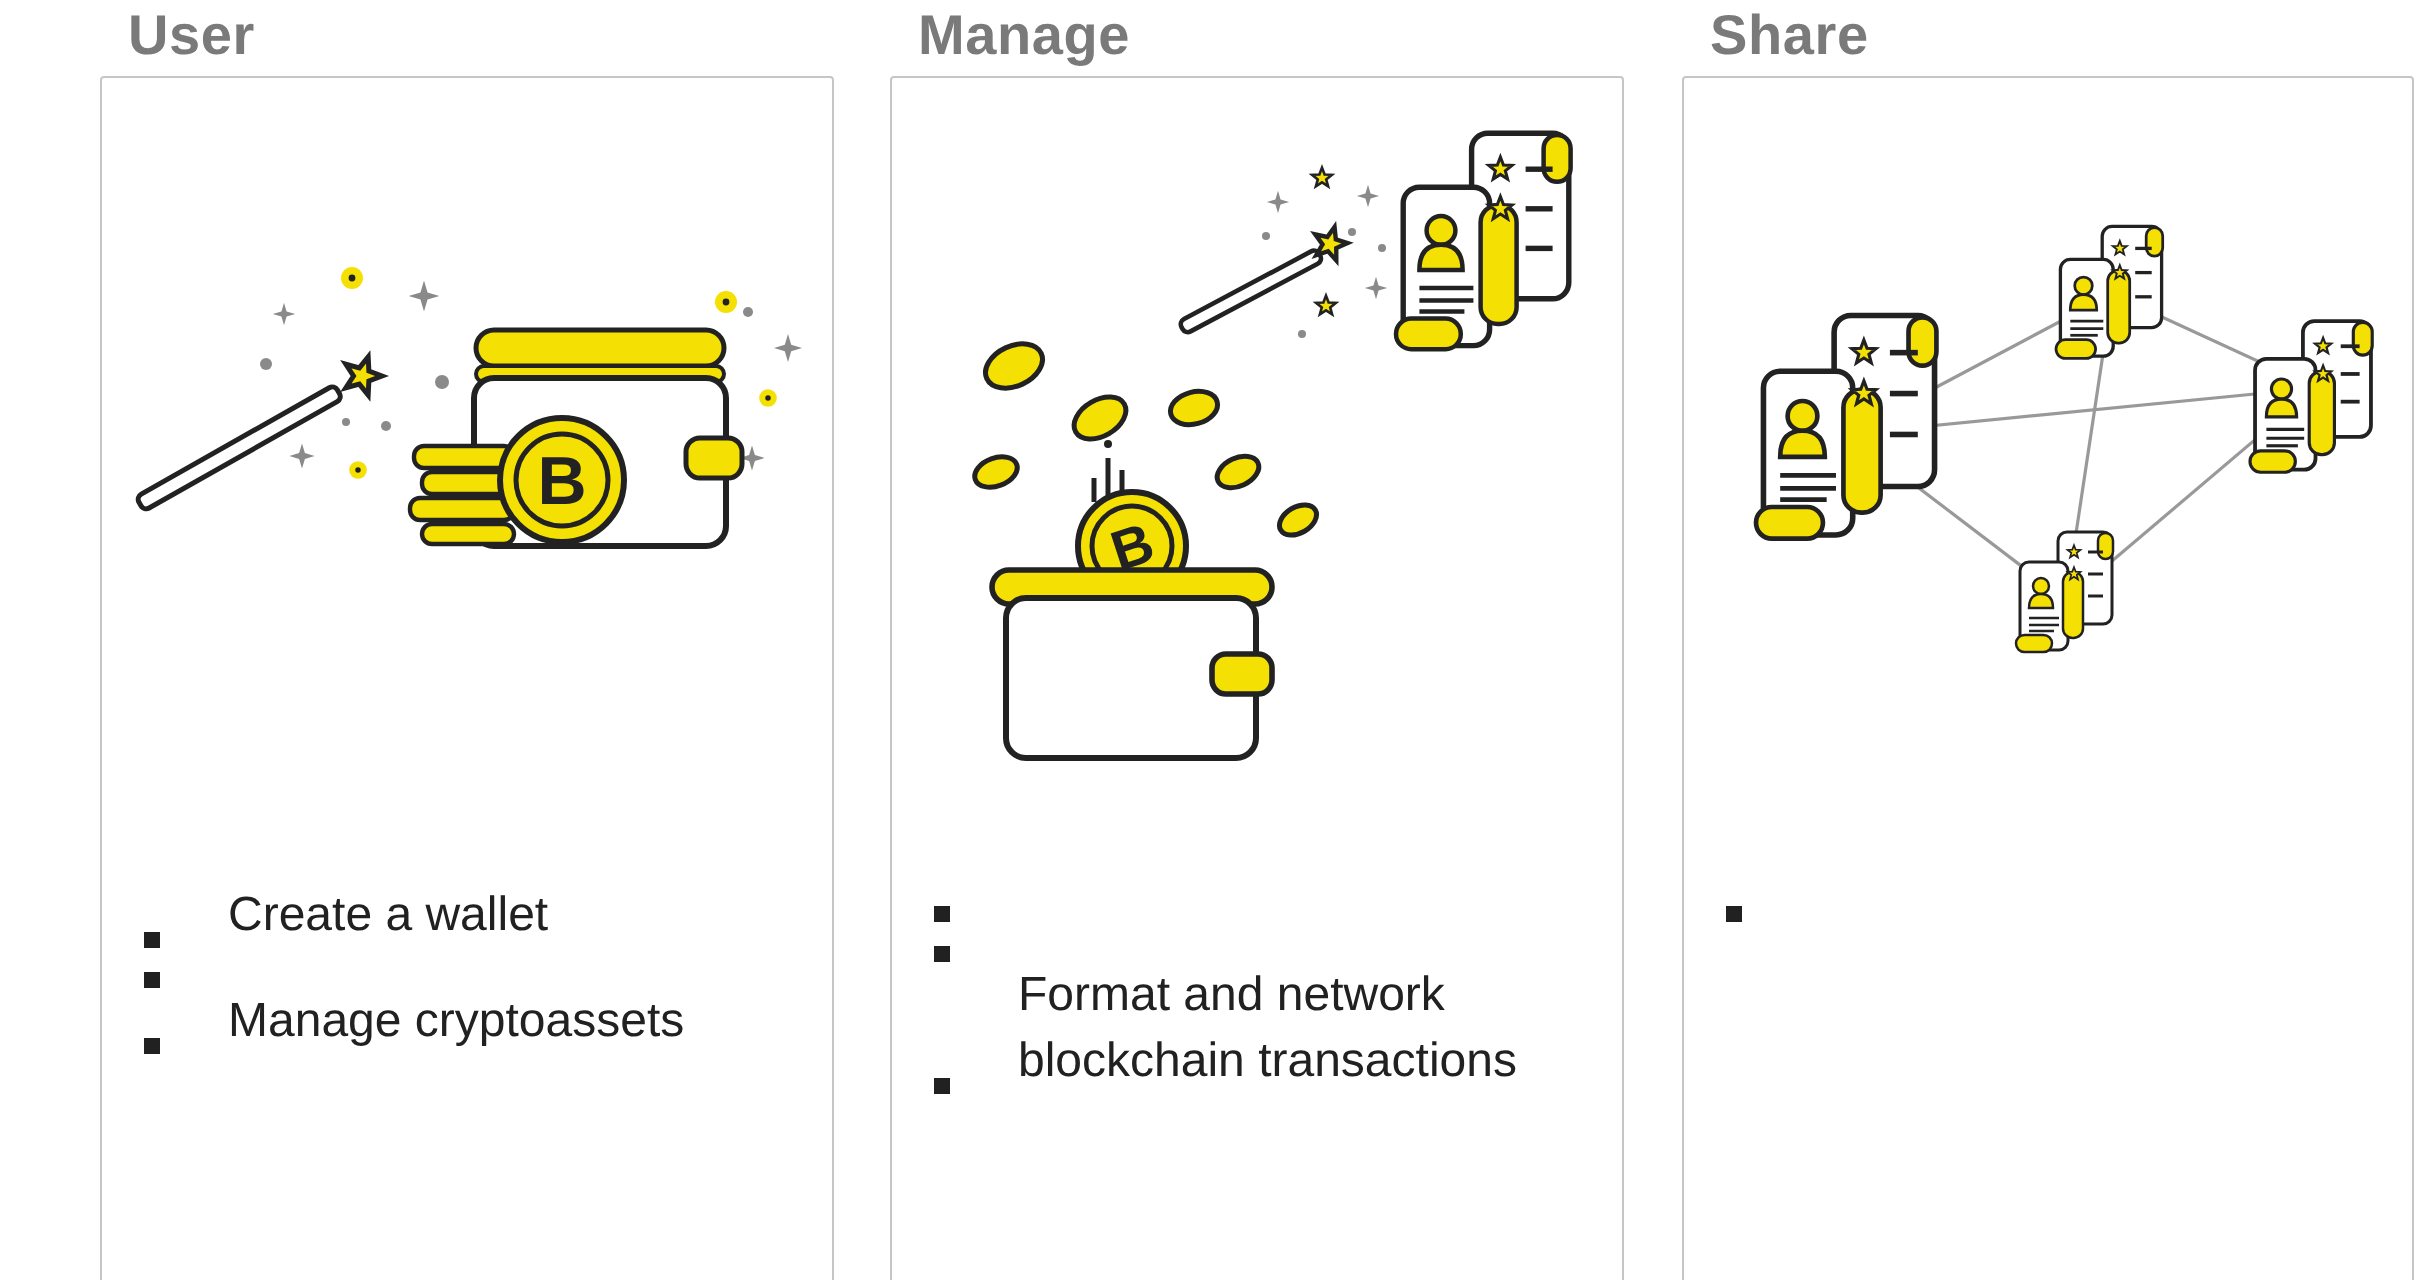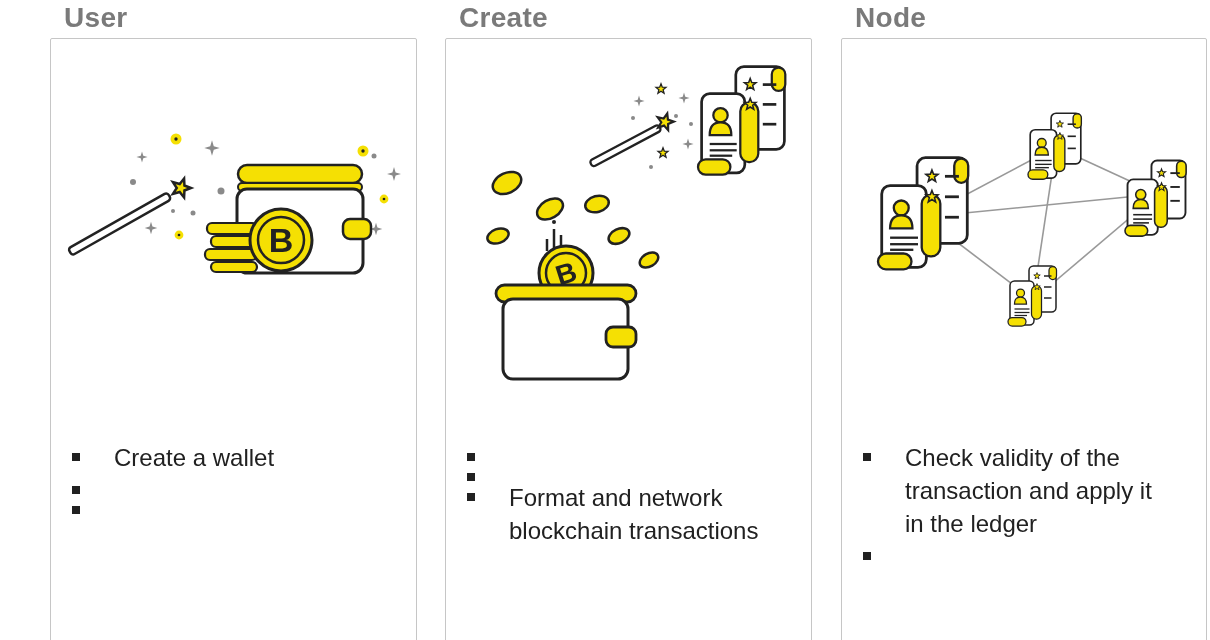--- a/index.html
+++ b/index.html
@@ -14,21 +14,21 @@
   html,body{margin:0;padding:0;background:#fff;}
   .canvas{position:relative;width:1210px;height:640px;overflow:hidden;background:#fff;
           font-family:"Liberation Sans","DejaVu Sans",sans-serif;}
   .col{position:absolute;top:0;width:367px;}
   .col h2{margin:2px 0 0 14px;font-size:28px;line-height:32px;font-weight:600;
           color:var(--heading);letter-spacing:.3px;}
   .card{position:relative;margin-top:4px;height:620px;background:#fff;
         border:1.5px solid var(--card-border);border-radius:2px;box-sizing:border-box;}
   .illu{position:absolute;left:0;}
   .bullets{position:absolute;left:0;top:402px;margin:0;padding:0;list-style:none;}
-  .bullets li{display:flex;align-items:flex-start;}
+  .bullets li{display:flex;align-items:flex-end;}
   .sq{flex:none;width:8px;height:8px;background:var(--text);margin:12px 0 0 21px;}
   .bt{margin-left:34px;width:256px;font-size:24px;line-height:33px;color:var(--text);}
   .bt.bold{font-weight:700;}
   svg text{font-family:"Liberation Sans","DejaVu Sans",sans-serif;}
 </style>
 </head>
 <body>
 
 <svg width="0" height="0" style="position:absolute" aria-hidden="true">
   <defs>
@@ -105,27 +105,28 @@
       <ul class="bullets">
         <li>
           <span class="sq"></span>
           <span class="bt">Create a wallet</span>
           </li>
         <li>
           <span class="sq"></span>
           </li>
         <li>
           <span class="sq"></span>
+          <span class="bt">Manage cryptoassets</span>
           </li>
       </ul>
     </div>
   </section>
 
   <section class="col" style="left:445px">
-    <h2>Create</h2>
+    <h2>Manage</h2>
     <div class="card">
       <svg class="illu" style="top:20px" width="367" height="350" viewBox="0 0 367 350">
         <g>
           <rect x="0" y="-3.5" width="78" height="7" rx="3" fill="#fff" stroke="var(--outline)" stroke-width="2.3" transform="translate(145,105) rotate(-28)"></rect>
         </g>
         <g>
           <use href="#star5" transform="translate(219,63) scale(1.1) rotate(15)" fill="var(--yellow)" stroke="var(--outline)" stroke-width="2"></use>
           <use href="#star5" transform="translate(215,30) scale(0.65)" fill="var(--yellow)" stroke="var(--outline)" stroke-width="2"></use>
           <use href="#star5" transform="translate(217,94) scale(0.65)" fill="var(--yellow)" stroke="var(--outline)" stroke-width="2"></use>
           <use href="#sp4" transform="translate(193,42) scale(0.8)" fill="var(--gray)"></use>
@@ -171,41 +172,37 @@
           </li>
         <li>
           <span class="sq"></span>
           <span class="bt">Format and network blockchain transactions</span>
           </li>
       </ul>
     </div>
   </section>
 
   <section class="col" style="left:841px;width:366px">
-    <h2>Node</h2>
+    <h2>Share</h2>
     <div class="card">
       <svg class="illu" style="top:60px" width="366" height="290" viewBox="0 0 366 290">
         <g stroke="var(--netline)" stroke-width="1.6">
           <line x1="82" y1="118" x2="214" y2="48"></line>
           <line x1="82" y1="118" x2="316" y2="95"></line>
           <line x1="82" y1="118" x2="191" y2="201"></line>
           <line x1="214" y1="48" x2="316" y2="95"></line>
           <line x1="214" y1="48" x2="191" y2="201"></line>
           <line x1="316" y1="95" x2="191" y2="201"></line>
         </g>
         <use href="#ledger" transform="translate(36,55) scale(0.93)"></use>
         <use href="#ledger" transform="translate(186,12) scale(0.55)"></use>
         <use href="#ledger" transform="translate(283,59) scale(0.63)"></use>
         <use href="#ledger" transform="translate(166,165) scale(0.5)"></use>
       </svg>
       <ul class="bullets">
         <li>
           <span class="sq"></span>
-          <span class="bt">Check validity of the transaction and apply it in the ledger</span>
-          </li>
-        <li>
-          <span class="sq"></span>
           </li>
       </ul>
     </div>
   </section>
 
 </div>
 
 </body></html>

